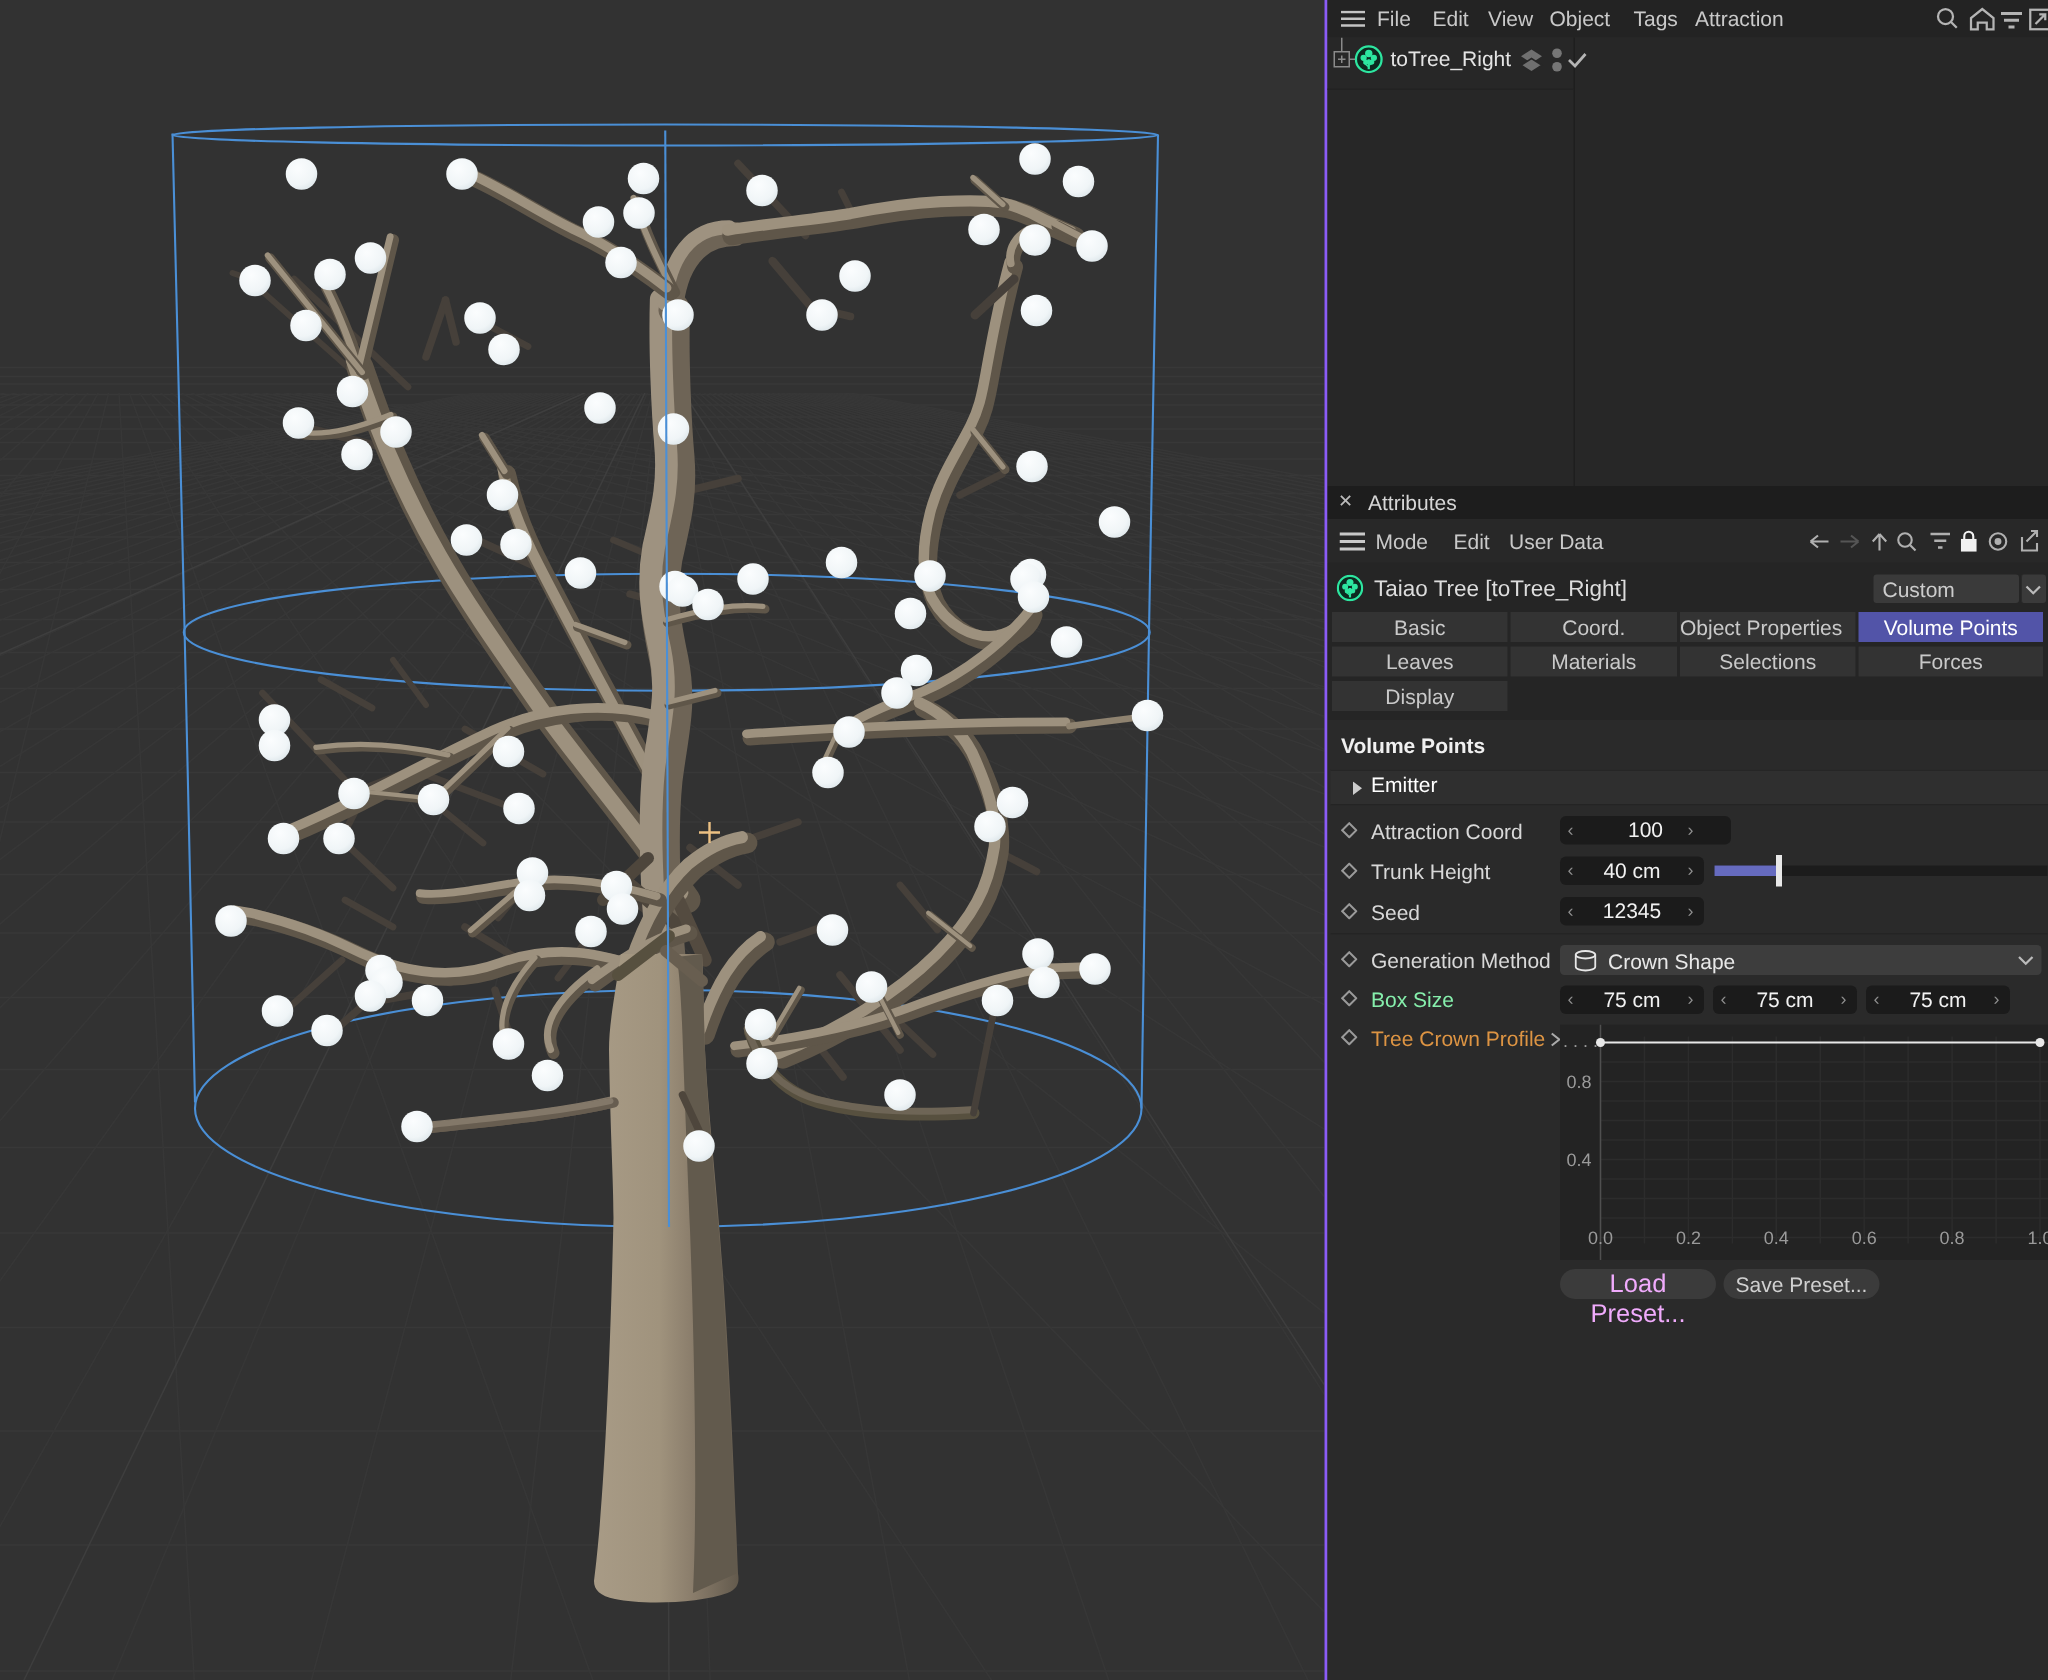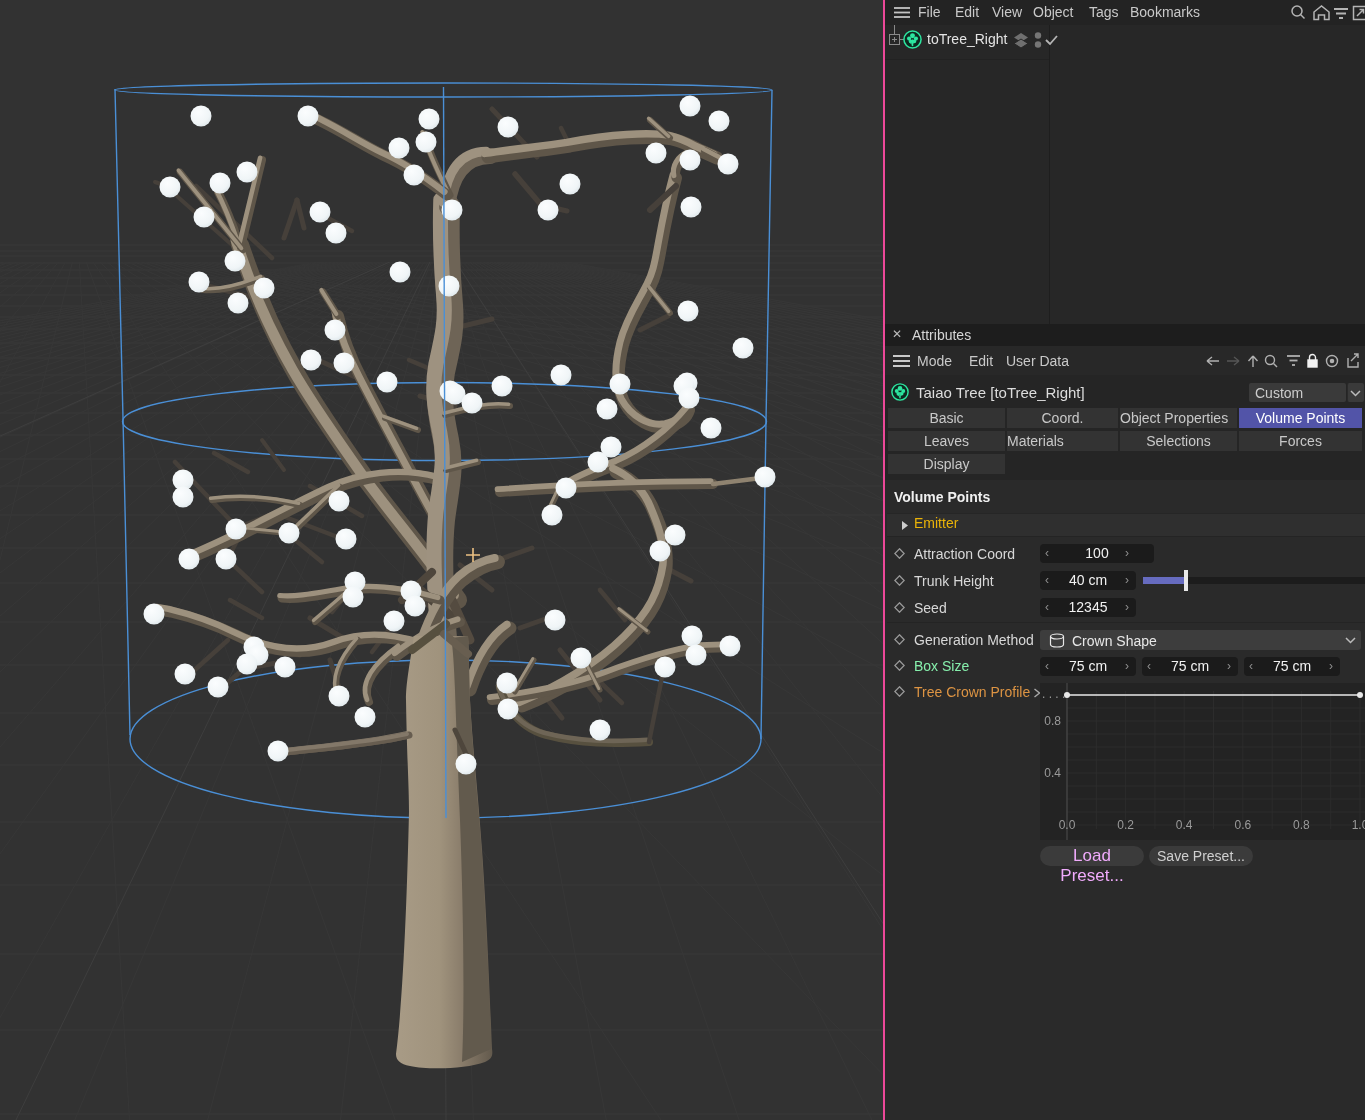--- a/index.html
+++ b/index.html
@@ -1,16 +1,16 @@
 <!DOCTYPE html>
 <html><head><meta charset="utf-8"><style>
 *{margin:0;padding:0;box-sizing:border-box}
 body{width:1365px;height:1120px;overflow:hidden;background:#2a2a2a;font-family:"Liberation Sans",sans-serif}
 #vp{position:absolute;left:0;top:0;width:883px;height:1120px;background:#323232}
-#panel{position:absolute;left:883px;top:0;width:482px;height:1120px;background:#2a2a2a;border-left:2px solid #ec4899}
+#panel{position:absolute;left:883px;top:0;width:482px;height:1120px;background:#2a2a2a;border-left:2px solid #8b5cf6}
 </style></head>
 <body>
 <div id="vp">
     <svg width="883" height="1120" viewBox="0 0 883 1120" style="position:absolute;left:0;top:0">
       <rect width="883" height="1120" fill="#323232"></rect>
       <clipPath id="floor">
         <rect x="0" y="237" width="883" height="883"></rect>
       </clipPath>
       <clipPath id="floor2">
         <rect x="0" y="262" width="883" height="858"></rect>
@@ -444,21 +444,21 @@
         <line x1="0" y1="1" x2="16" y2="1"></line>
         <line x1="0" y1="5.5" x2="16" y2="5.5"></line>
         <line x1="0" y1="10" x2="16" y2="10"></line>
       </g>
     </svg>
     <div style="position:absolute;left:33px;top:4px;font-size:14px;color:#c9c9c9;white-space:nowrap;">File</div>
     <div style="position:absolute;left:70px;top:4px;font-size:14px;color:#c9c9c9;white-space:nowrap;">Edit</div>
     <div style="position:absolute;left:107px;top:4px;font-size:14px;color:#c9c9c9;white-space:nowrap;">View</div>
     <div style="position:absolute;left:148px;top:4px;font-size:14px;color:#c9c9c9;white-space:nowrap;">Object</div>
     <div style="position:absolute;left:204px;top:4px;font-size:14px;color:#c9c9c9;white-space:nowrap;">Tags</div>
-    <div style="position:absolute;left:245px;top:4px;font-size:14px;color:#c9c9c9;white-space:nowrap;">Bookmarks</div>
+    <div style="position:absolute;left:245px;top:4px;font-size:14px;color:#c9c9c9;white-space:nowrap;">Attraction</div>
     <svg style="position:absolute;left:403px;top:4px" width="79" height="17" fill="none" stroke="#b4b4b4" stroke-width="1.5">
 <circle cx="9" cy="7" r="5"></circle>
       <line x1="12.5" y1="10.5" x2="16.5" y2="14.5"></line>
 <path d="M26,15.5 v-7.5 l7.5,-6 7.5,6 v7.5 h-4.5 v-4.5 h-6 v4.5 z"></path>
 <g stroke-width="2">
         <line x1="46" y1="5" x2="60" y2="5"></line>
         <line x1="48" y1="9.5" x2="58" y2="9.5"></line>
         <line x1="51" y1="14" x2="55" y2="14"></line>
       </g>
 <rect x="65.5" y="2.5" width="13" height="13"></rect>
@@ -558,31 +558,31 @@
     <div style="position:absolute;left:462px;top:383px;width:17px;height:19px;background:#3a3a3a;border-radius:2px;border-left:1px solid #2a2a2a"></div>
     <svg style="position:absolute;left:465px;top:390px" width="11" height="7" fill="none" stroke="#bbb" stroke-width="1.5">
       <path d="M1,1 l4.5,4.5 L10,1"></path>
     </svg>
     <div style="position:absolute;left:0px;top:403px;width:482px;height:77px;background:#252525"></div>
     <div style="position:absolute;left:3px;top:408px;width:117px;height:20px;background:#333333;color:#c9c9c9;font-size:14px;text-align:center;line-height:20px">Basic</div>
     <div style="position:absolute;left:122px;top:408px;width:111px;height:20px;background:#333333;color:#c9c9c9;font-size:14px;text-align:center;line-height:20px">Coord.</div>
     <div style="position:absolute;left:235px;top:408px;width:117px;height:20px;background:#333333;color:#c9c9c9;font-size:14px;text-align:left;line-height:20px">Object Properties</div>
     <div style="position:absolute;left:354px;top:408px;width:123px;height:20px;background:#5254a8;color:#ffffff;font-size:14px;text-align:center;line-height:20px">Volume Points</div>
     <div style="position:absolute;left:3px;top:431px;width:117px;height:20px;background:#333333;color:#c9c9c9;font-size:14px;text-align:center;line-height:20px">Leaves</div>
-    <div style="position:absolute;left:122px;top:431px;width:111px;height:20px;background:#333333;color:#c9c9c9;font-size:14px;line-height:20px">Materials</div>
+    <div style="position:absolute;left:122px;top:431px;width:111px;height:20px;background:#333333;color:#c9c9c9;font-size:14px;text-align:center;line-height:20px">Materials</div>
     <div style="position:absolute;left:235px;top:431px;width:117px;height:20px;background:#333333;color:#c9c9c9;font-size:14px;text-align:center;line-height:20px">Selections</div>
     <div style="position:absolute;left:354px;top:431px;width:123px;height:20px;background:#333333;color:#c9c9c9;font-size:14px;text-align:center;line-height:20px">Forces</div>
     <div style="position:absolute;left:3px;top:454px;width:117px;height:20px;background:#333333;color:#c9c9c9;font-size:14px;text-align:center;line-height:20px">Display</div>
     <div style="position:absolute;left:0px;top:480px;width:482px;height:640px;background:#2a2a2a"></div>
     <div style="position:absolute;left:9px;top:489px;font-size:14px;color:#f0f0f0;white-space:nowrap;"><b>Volume Points</b></div>
     <div style="position:absolute;left:2px;top:513px;width:480px;height:24px;background:#2f2f2f;border-top:1px solid #262626;border-bottom:1px solid #242424"></div>
     <svg style="position:absolute;left:16px;top:521px" width="8" height="10">
       <path d="M1,0 L7,4.5 L1,9 Z" fill="#cccccc"></path>
     </svg>
-    <div style="position:absolute;left:29px;top:515px;font-size:14px;color:#eab308;white-space:nowrap;">Emitter</div>
+    <div style="position:absolute;left:29px;top:515px;font-size:14px;color:#ffffff;white-space:nowrap;">Emitter</div>
     <svg style="position:absolute;left:9px;top:548px" width="11" height="11" fill="none" stroke="#9a9a9a" stroke-width="1.3">
       <path d="M5.5,0.8 L10.2,5.5 L5.5,10.2 L0.8,5.5 Z"></path>
     </svg>
     <div style="position:absolute;left:29px;top:546px;font-size:14px;color:#d8d8d8;white-space:nowrap;">Attraction Coord</div>
     <div style="position:absolute;left:155px;top:544px;width:114px;height:19px;background:#1b1b1b;border-radius:4px;color:#f2f2f2;font-size:14px;text-align:center;line-height:19px">100</div>
     <div style="position:absolute;left:160px;top:546px;color:#909090;font-size:12px">‹</div>
     <div style="position:absolute;left:240px;top:546px;color:#909090;font-size:12px">›</div>
     <svg style="position:absolute;left:9px;top:575px" width="11" height="11" fill="none" stroke="#9a9a9a" stroke-width="1.3">
       <path d="M5.5,0.8 L10.2,5.5 L5.5,10.2 L0.8,5.5 Z"></path>
     </svg>

